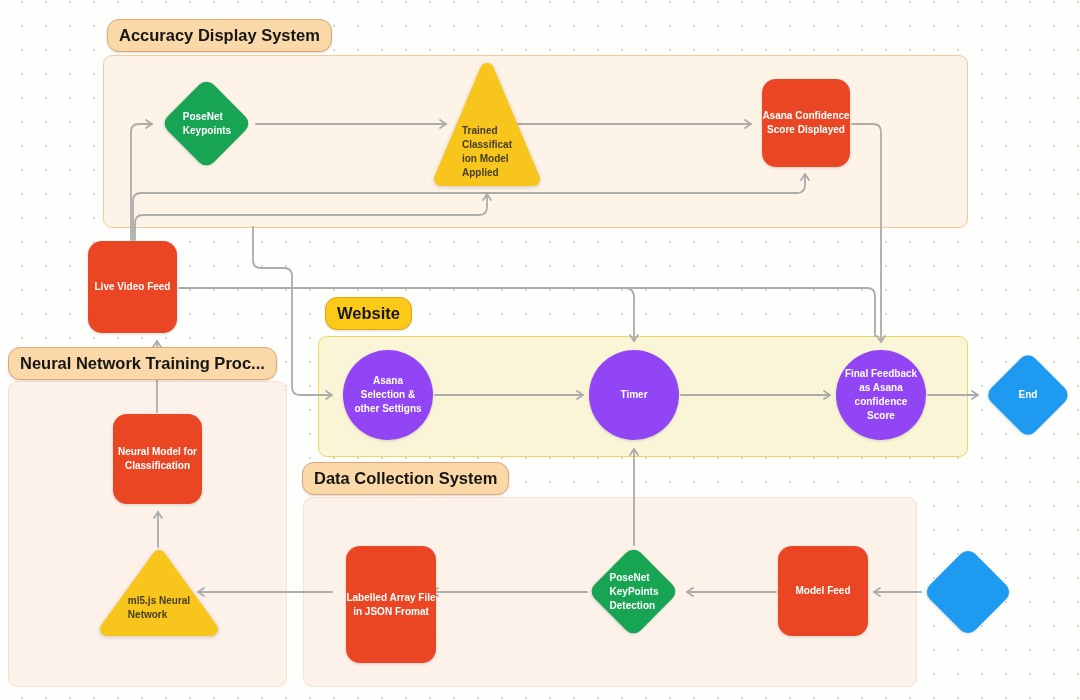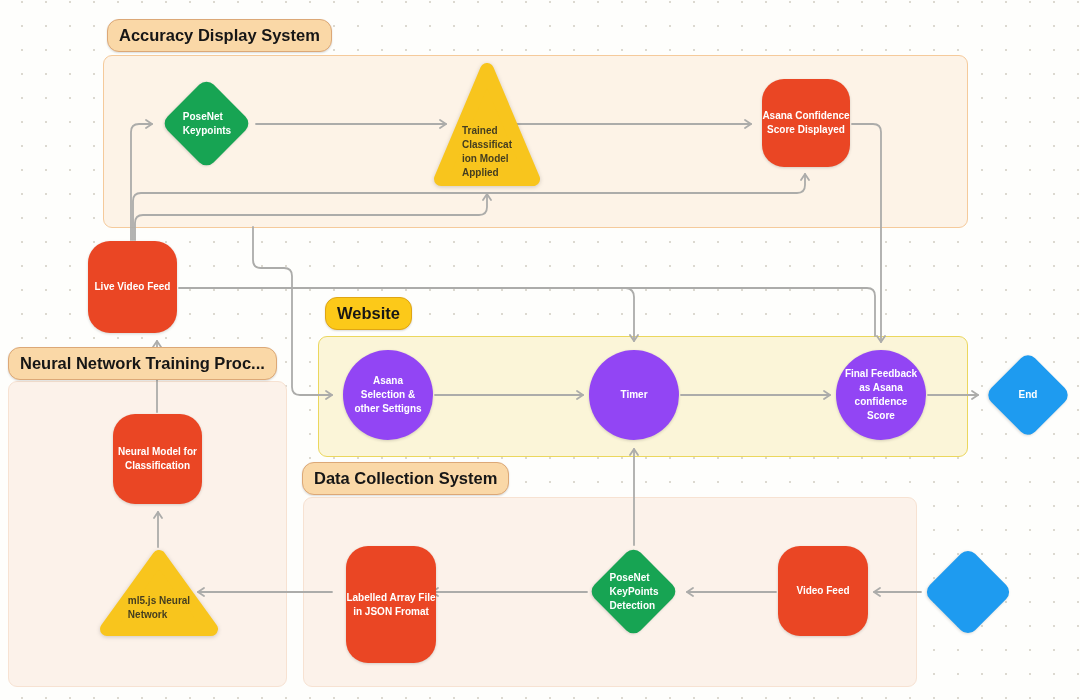--- a/index.html
+++ b/index.html
@@ -21,21 +21,21 @@
     padding:6px 11px;font-size:16.5px;font-weight:600;color:#161616;
     box-shadow:0 1px 2px rgba(0,0,0,.14);white-space:nowrap;
   }
   .pill-peach{background:#fad8a7;border:1.5px solid #dca877;}
   .pill-yellow{background:#fcc919;border:1.5px solid #dfa514;margin-left:7px;}
 
   .wires{position:absolute;left:0;top:0;z-index:2;}
 
   .node{position:absolute;z-index:3;display:flex;align-items:center;justify-content:center;
         box-shadow:0 1px 3px rgba(0,0,0,.16);}
-  .rect{border-radius:22px;}
+  .rect{border-radius:14px;}
   .circle{border-radius:50%;}
   .diamond{transform:rotate(45deg);border-radius:10px;}
   .red{background:#ea4624;}
   .green{background:#17a453;}
   .purple{background:#9245f4;}
   .blue{background:#1e9bf0;}
 
   .nlabel{
     width:108%;text-align:center;font-size:10px;font-weight:700;color:#ffffff;
     line-height:14px;white-space:pre-line;
@@ -96,21 +96,21 @@
   </div>
   <div class="node rect red" style="left:113px;top:414px;width:89px;height:90px">
     <span class="nlabel">Neural Model for
 Classification</span>
   </div>
   <div class="node rect red" style="left:346px;top:546px;width:90px;height:117px">
     <span class="nlabel">Labelled Array File
 in JSON Fromat</span>
   </div>
   <div class="node rect red" style="left:778px;top:546px;width:90px;height:90px">
-    <span class="nlabel">Video Feed</span>
+    <span class="nlabel">Model Feed</span>
   </div>
 
   <div class="node diamond green" style="left:174px;top:91px;width:65px;height:65px"></div>
   <div class="shape-label" style="left:161px;top:78px;width:92px;height:92px">PoseNet
 Keypoints</div>
 
   <div class="node diamond green" style="left:601px;top:559px;width:65px;height:65px"></div>
   <div class="shape-label" style="left:588px;top:546px;width:92px;height:92px">PoseNet
 KeyPoints
 Detection</div>

